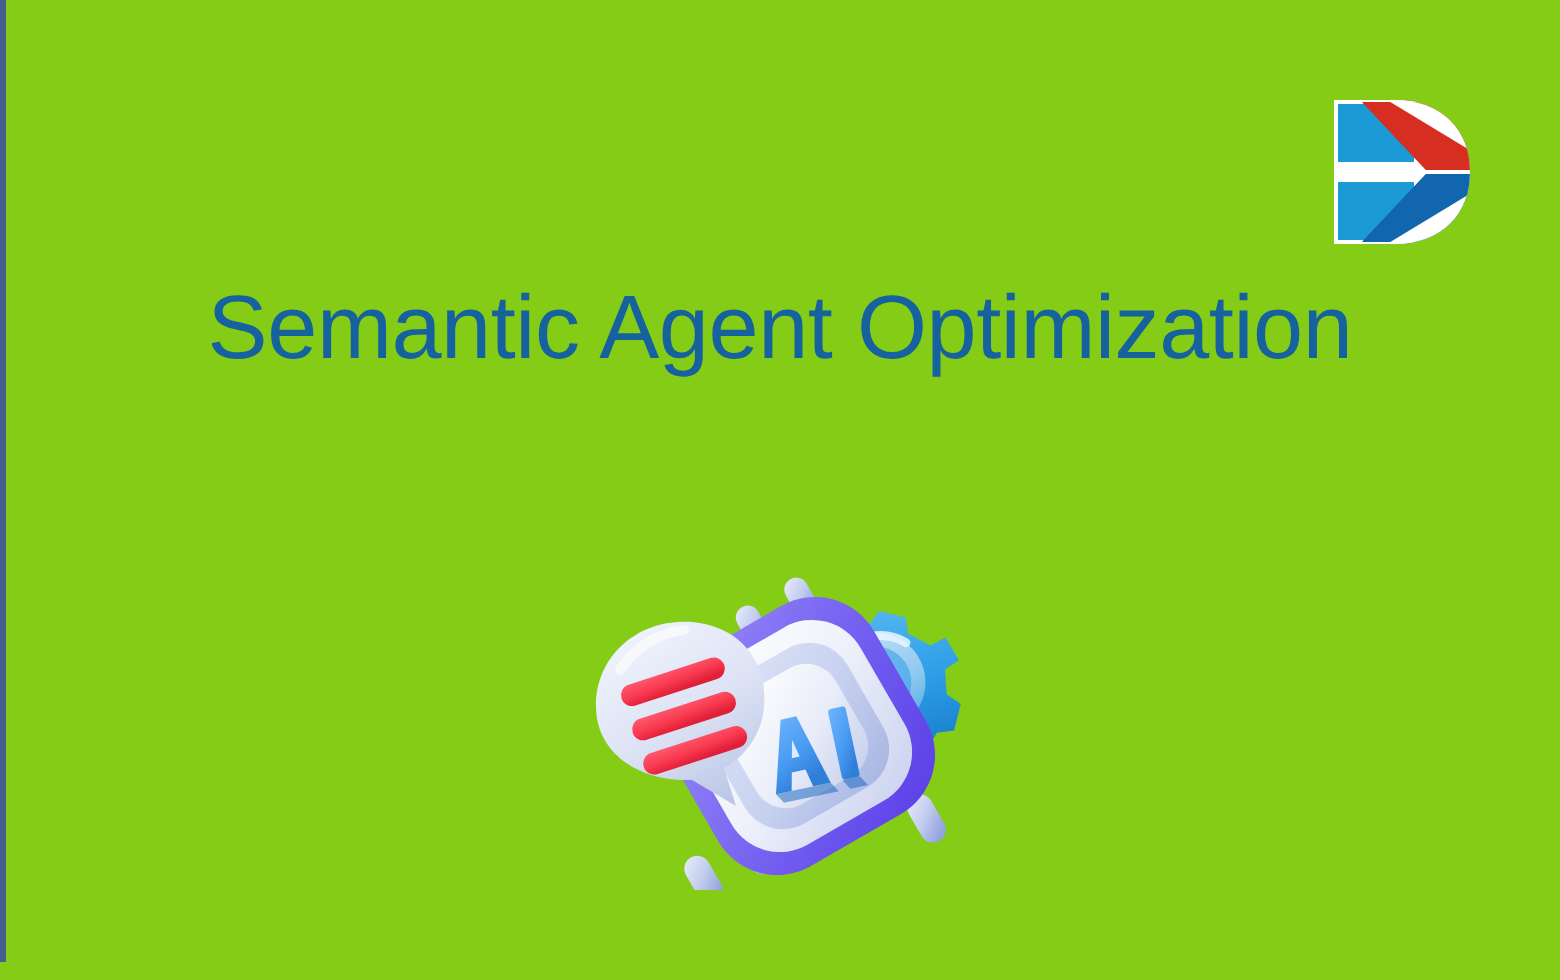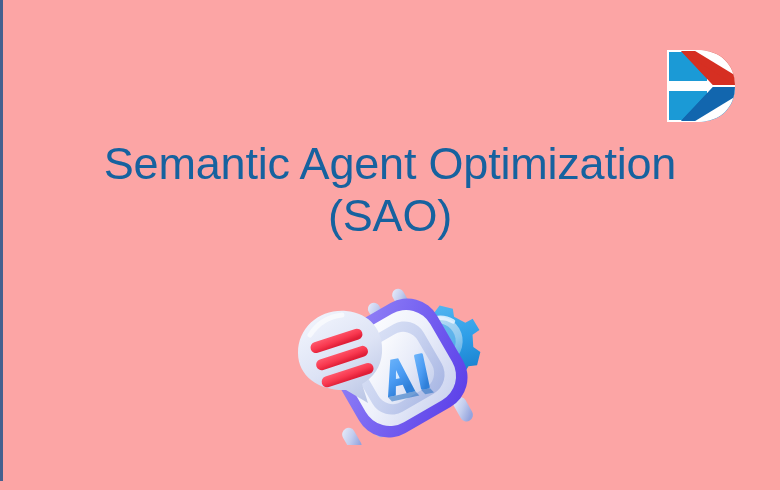--- a/index.html
+++ b/index.html
@@ -11,21 +11,21 @@
     height: 490px;
     background: #ffffff;
     font-family: "Liberation Sans", sans-serif;
     overflow: hidden;
   }
 
   #slide {
     position: relative;
     width: 780px;
     height: 490px;
-    background: #fca5a5;
+    background: #84cc16;
     overflow: hidden;
   }
 
   
   #left-bar {
     position: absolute;
     left: 0;
     top: 0;
     width: 3px;
     height: 481px;
@@ -147,21 +147,20 @@
 
         <path d="M14 -8 L80 32 L80 20 L14 -20 Z" fill="#ffffff"></path>
 
         <path d="M14 84 L80 44 L80 56 L14 96 Z" fill="#ffffff"></path>
       </g>
     </svg>
   </div>
 
   <div id="title-block">
     <div class="title-line">Semantic Agent Optimization</div>
-    <div class="title-line">(SAO)</div>
   </div>
 
   <div id="illustration">
     <svg viewBox="0 0 222 182" xmlns="http://www.w3.org/2000/svg" aria-hidden="true">
       <defs>
         <linearGradient id="gearGrad" x1="0" y1="0" x2="0.6" y2="1">
           <stop offset="0%" stop-color="#63c0f4"></stop>
           <stop offset="55%" stop-color="#2f9fe8"></stop>
           <stop offset="100%" stop-color="#1479c8"></stop>
         </linearGradient>

